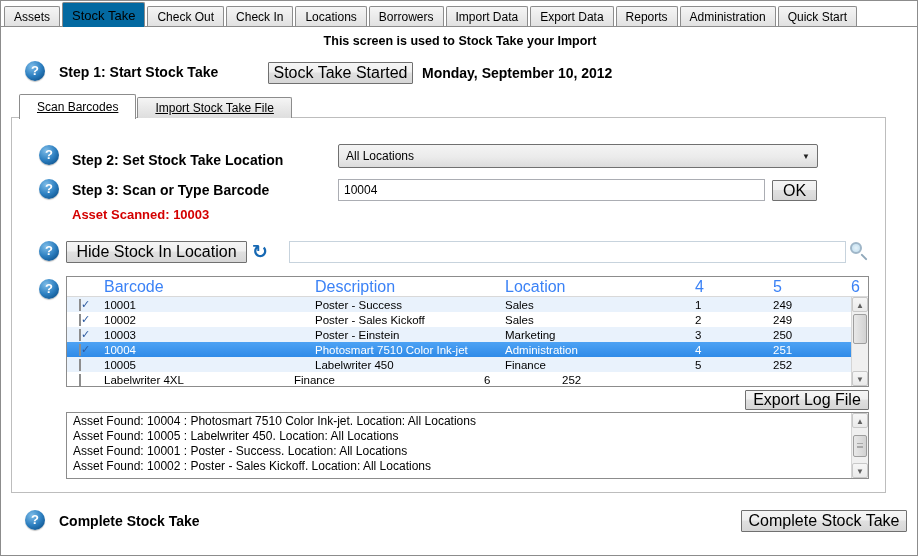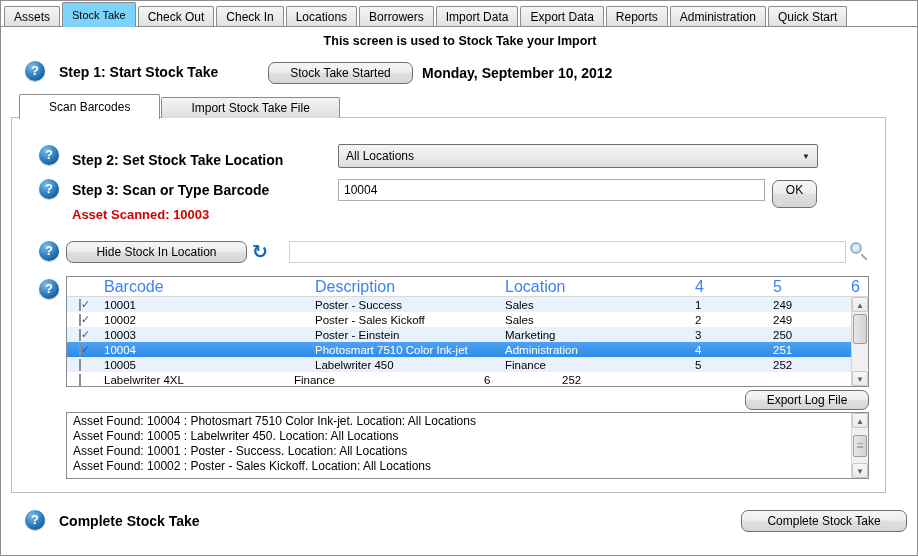--- a/index.html
+++ b/index.html
@@ -8,46 +8,46 @@
             border:1px solid #8C8C8C; overflow:hidden; font-size:12px; color:#000; }
 
   
   .tabstrip { position:absolute; left:0; top:0; width:100%; height:26px;
               display:flex; align-items:flex-end; padding-left:3px; gap:2px;
               border-bottom:1px solid #8C8C8C; background:#fff; }
   .tab { height:20px; line-height:18px; padding:1px 9px 0;
          background:linear-gradient(#F5F5F5,#EDEDED 40%,#E1E1E1);
          border:1px solid #8C8C8C; border-bottom:none; border-radius:2px 2px 0 0;
          white-space:nowrap; cursor:default; }
-  .tab.active { background:#7dd3fc; height:25px; line-height:23px; margin-bottom:-1px;
-                z-index:3; font-size:11px; }
+  .tab.active { background:#0369a1; height:25px; line-height:23px; margin-bottom:-1px;
+                z-index:3; font-size:13px; }
 
   
   .help { position:absolute; width:20px; height:20px; border-radius:50%;
           background:radial-gradient(circle at 35% 28%, #7DBCE8, #2D7FC0 50%, #0E538E 85%);
           color:#fff; font-weight:bold; font-size:13px; text-align:center; line-height:20px;
           box-shadow:0 1px 1px rgba(0,0,0,.25); }
-  .btn { position:absolute; border:1px solid #707070; border-radius:7px;
+  .btn { position:absolute; border:1px solid #707070; border-radius:1px;
          background:linear-gradient(#F5F5F5,#EFEFEF 45%,#E0E0E0 50%,#D6D6D6);
-         text-align:center; font-size:12px; cursor:default; }
+         text-align:center; font-size:16px; cursor:default; }
   .lbl-b { position:absolute; font-weight:bold; font-size:14px; white-space:nowrap; }
   .input { position:absolute; border:1px solid #ABADB3; background:#fff;
            padding:0 5px; font-size:12px; font-family:inherit; }
   .combo { position:absolute; border:1px solid #707070; border-radius:2px;
            background:linear-gradient(#F4F4F4,#EBEBEB 55%,#DCDCDC);
            display:flex; align-items:center; padding:8px 7px; font-size:12px; }
   .combo .arrow { margin-left:auto; font-size:8px; color:#222; }
 
   
   .itabstrip { position:absolute; left:10px; top:92px; height:25px;
                display:flex; align-items:flex-end; padding-left:8px; gap:1px; z-index:2; }
-  .itab { height:21px; line-height:20px; padding:0 29px;
+  .itab { height:21px; line-height:20px; padding:0 17px;
           background:linear-gradient(#F5F5F5,#E9E9E9 50%,#DEDEDE);
           border:1px solid #8C8C8C; border-bottom:none; border-radius:2px 2px 0 0;
-          white-space:nowrap; cursor:default; }
+          white-space:nowrap; cursor:default;text-decoration:underline; }
   .itab.active { background:#fff; height:25px; line-height:24px; margin-bottom:-1px; z-index:3; }
   .panel { position:absolute; left:10px; top:116px; width:875px; height:376px;
            border:1px solid #BDBDBD; background:#fff; }
 
   .red-msg { position:absolute; font-weight:bold; font-size:13px; color:#D40000; }
 
   .refresh { position:absolute; font-size:19px; font-weight:bold; color:#1668B3; line-height:19px; }
 
   .mag { position:absolute; width:12px; height:12px; border:2px solid #9FB6C8; border-radius:50%;
          background:radial-gradient(circle,#E6F3FA,#BFDCEE); }
@@ -129,21 +129,21 @@
   <div class="help" style="left:38px; top:144px;">?</div>
   <div class="lbl-b" style="left:71px; top:151px;">Step 2: Set Stock Take Location</div>
   <div class="combo" style="left:337px; top:143px; width:480px; height:24px;">
     <span>All Locations</span>
     <span class="arrow">▼</span>
   </div>
 
   <div class="help" style="left:38px; top:178px;">?</div>
   <div class="lbl-b" style="left:71px; top:181px;">Step 3: Scan or Type Barcode</div>
   <input class="input" style="left: 337px; top: 178px; width: 427px; height: 22px;" value="10004">
-  <div class="btn" style="left:771px; top:179px; width:45px; height:28px; line-height:19px;">OK</div>
+  <div class="btn" style="left:771px; top:179px; width:45px; height:21px; line-height:19px;">OK</div>
   <div class="red-msg" style="left:71px; top:206px;">Asset Scanned: 10003</div>
 
   <div class="help" style="left:38px; top:240px;">?</div>
   <div class="btn" style="left:65px; top:240px; width:181px; height:22px; line-height:20px;">Hide Stock In Location</div>
   <div class="refresh" style="left:251px; top:241px;">↻</div>
   <input class="input" style="left: 288px; top: 240px; width: 557px; height: 22px; border-color: rgb(199, 211, 221);" value="">
   <div class="mag" style="left:849px; top:241px;"></div>
 
   <div class="help" style="left:38px; top:278px;">?</div>
   <div class="grid">

